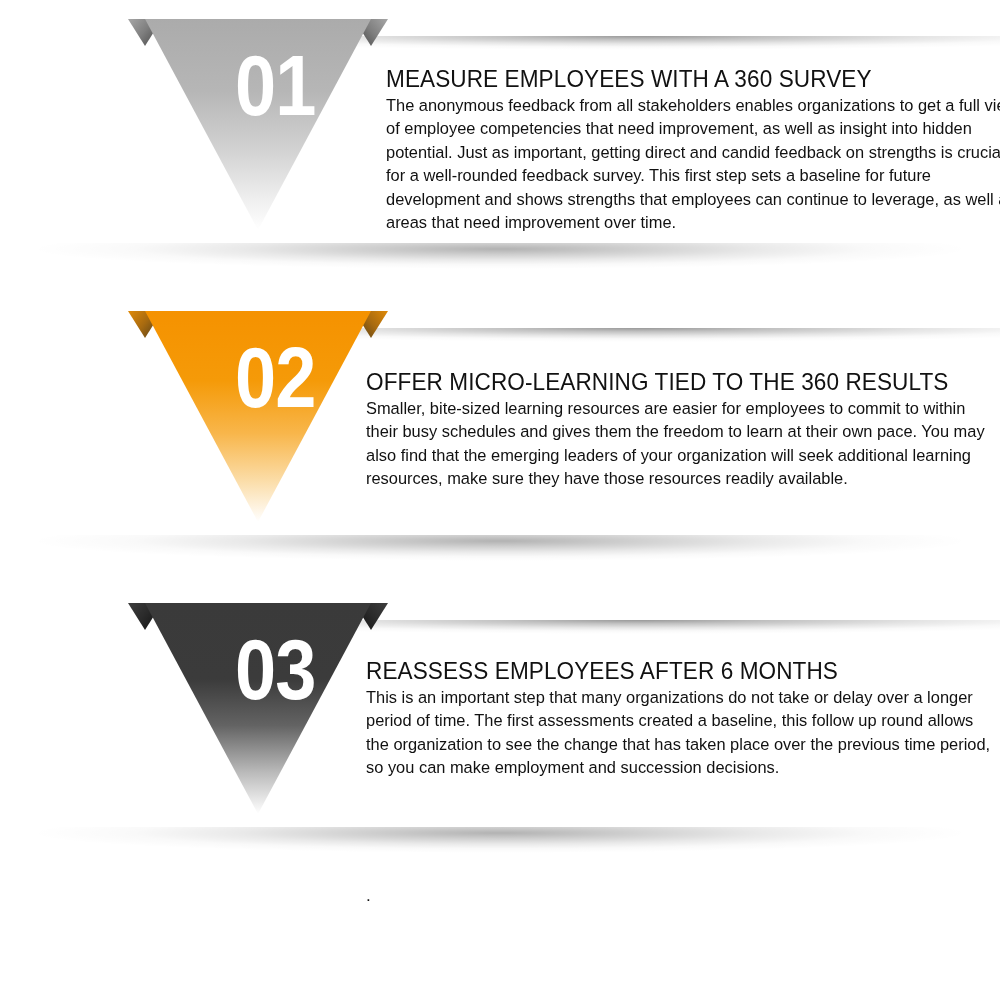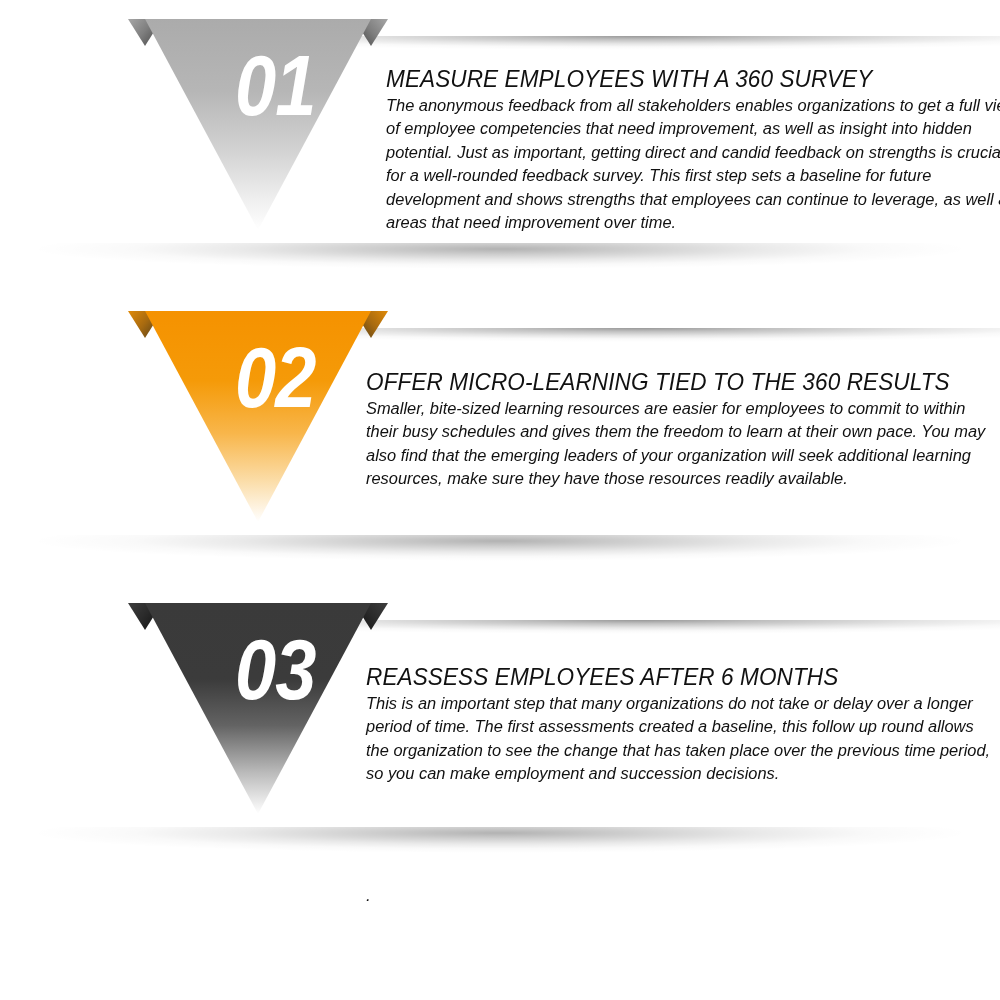--- a/index.html
+++ b/index.html
@@ -14,21 +14,20 @@
     overflow: hidden;
     font-family: "Liberation Sans", "DejaVu Sans", sans-serif;
     -webkit-font-smoothing: antialiased;
   }
 
   #infographic {
     position: absolute;
     left: 0; top: 0;
     width: 1000px;
     height: 1000px;
-    font-style: italic;
   }
 
   
   .step {
     position: absolute;
     left: 0;
     width: 1000px;
   }
 
   
@@ -254,21 +253,21 @@
             <stop offset="100%" stop-color="#151515"></stop>
           </linearGradient>
         </defs>
         <path d="M 10 7 L 27 34 L 44 7 Z" fill="url(#foldL2)"></path>
         <path d="M 270 7 L 253 34 L 236 7 Z" fill="url(#foldR2)"></path>
         <path d="M 27 7 L 253 7 L 140 218 Z" fill="url(#grad2)"></path>
       </svg>
       <div class="badge-number">03</div>
     </div>
 
-    <div class="copy" style="top:79px;">
+    <div class="copy" style="top:73px;">
       <h2>REASSESS EMPLOYEES AFTER 6 MONTHS</h2>
       <p>This is an important step that many organizations do not take or delay over a longer period of time. The first assessments created a baseline, this follow up round allows the organization to see the change that has taken place over the previous time period, so you can make employment and succession decisions.</p>
     </div>
 
     <div class="divider-shadow" style="top:243px;"></div>
   </div>
 
   <div class="trailing-dot">.</div>
 
 </div>

